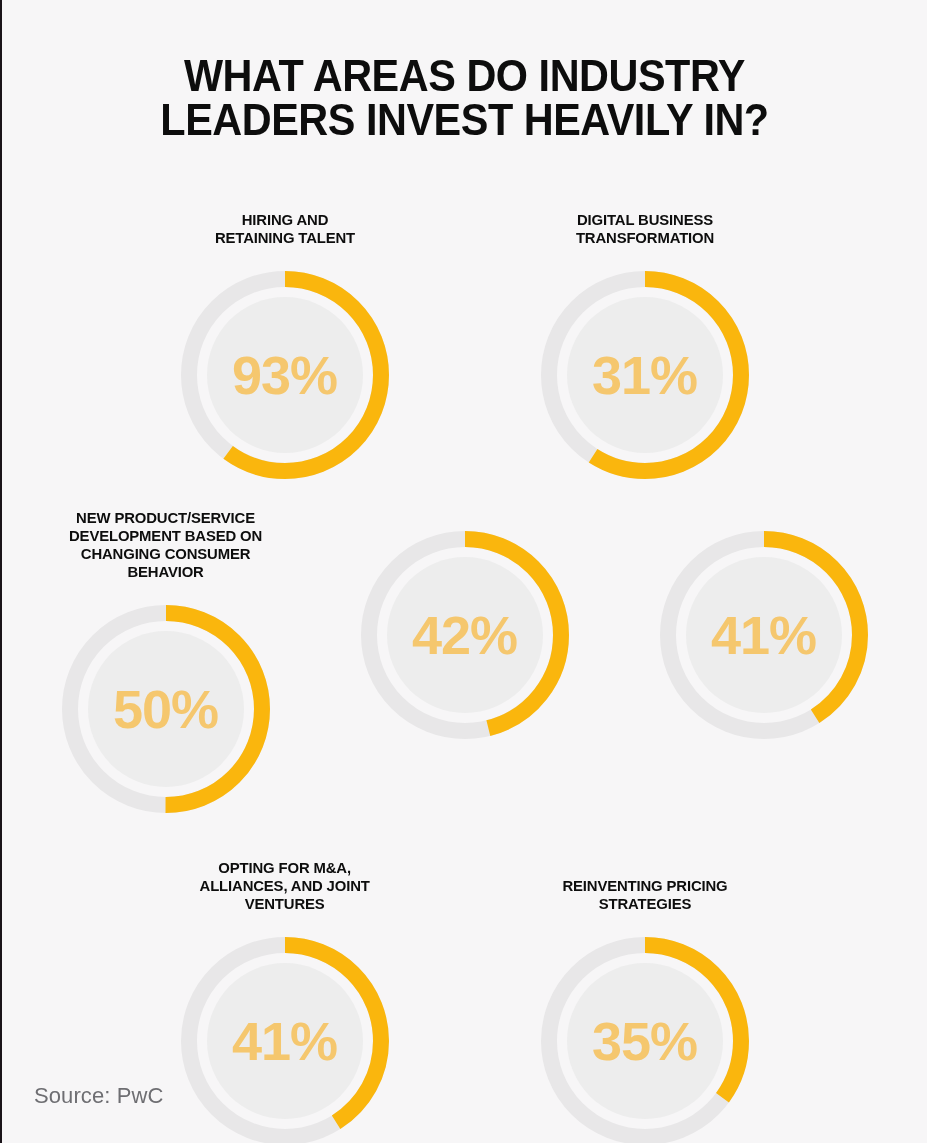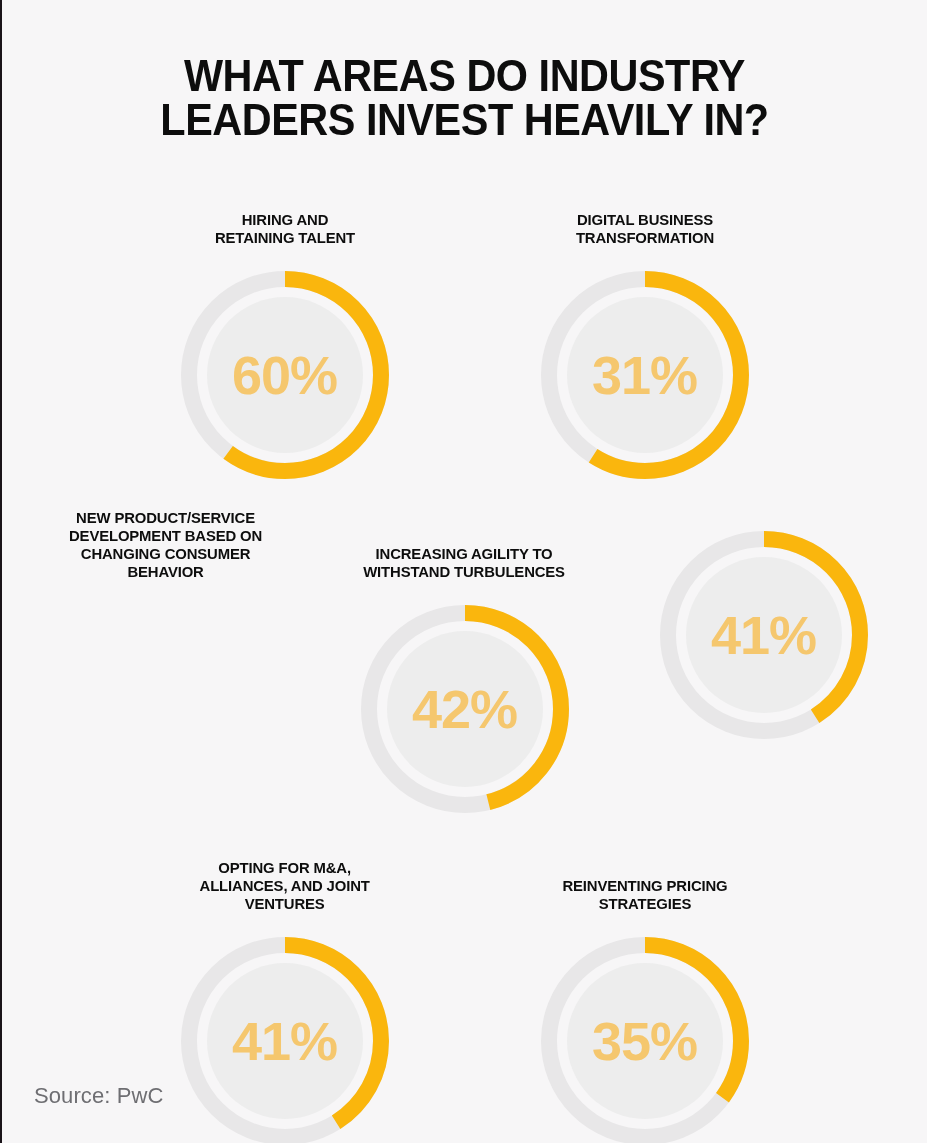--- a/index.html
+++ b/index.html
@@ -126,21 +126,21 @@
       <div class="label-slot">
         <div class="gauge-label">Hiring and
 retaining talent</div>
       </div>
       <div class="donut-wrap">
         <svg class="donut-svg" viewBox="0 0 214 214">
           <circle cx="107" cy="107" r="96" fill="none" stroke="#e8e7e8" stroke-width="16"></circle>
           <circle cx="107" cy="107" r="78" fill="#ededed"></circle>
           <circle class="donut-arc" cx="107" cy="107" r="96" fill="none" stroke="#fab60d" stroke-width="16" stroke-linecap="butt" transform="rotate(-90 107 107)" stroke-dasharray="361.91147369354417 241.2743157956961"></circle>
         </svg>
-        <div class="donut-value">60%</div>
+        <div class="donut-value">93%</div>
       </div>
     </div>
 
     <div class="gauge-cell">
       <div class="label-slot">
         <div class="gauge-label">Digital business
 transformation</div>
       </div>
       <div class="donut-wrap">
         <svg class="donut-svg" viewBox="0 0 214 214">
@@ -154,27 +154,31 @@
   </div>
 
   <div class="row row-2">
     <div class="gauge-cell">
       <div class="label-slot">
         <div class="gauge-label">New product/service
 development based on
 changing consumer
 behavior</div>
       </div>
-    </div>
-
-    <div class="gauge-cell">
-      <div class="label-slot">
-        <div class="gauge-label">Increasing agility to
-withstand turbulences</div>
-      </div>
+      <div class="donut-wrap">
+        <svg class="donut-svg" viewBox="0 0 214 214">
+          <circle cx="107" cy="107" r="96" fill="none" stroke="#e8e7e8" stroke-width="16"></circle>
+          <circle cx="107" cy="107" r="78" fill="#ededed"></circle>
+          <circle class="donut-arc" cx="107" cy="107" r="96" fill="none" stroke="#fab60d" stroke-width="16" stroke-linecap="butt" transform="rotate(-90 107 107)" stroke-dasharray="301.59289474462014 301.59289474462014"></circle>
+        </svg>
+        <div class="donut-value">50%</div>
+      </div>
+    </div>
+
+    <div class="gauge-cell">
       <div class="donut-wrap">
         <svg class="donut-svg" viewBox="0 0 214 214">
           <circle cx="107" cy="107" r="96" fill="none" stroke="#e8e7e8" stroke-width="16"></circle>
           <circle cx="107" cy="107" r="78" fill="#ededed"></circle>
           <circle class="donut-arc" cx="107" cy="107" r="96" fill="none" stroke="#fab60d" stroke-width="16" stroke-linecap="butt" transform="rotate(-90 107 107)" stroke-dasharray="277.46546316505055 325.7203263241897"></circle>
         </svg>
         <div class="donut-value">42%</div>
       </div>
     </div>
 

